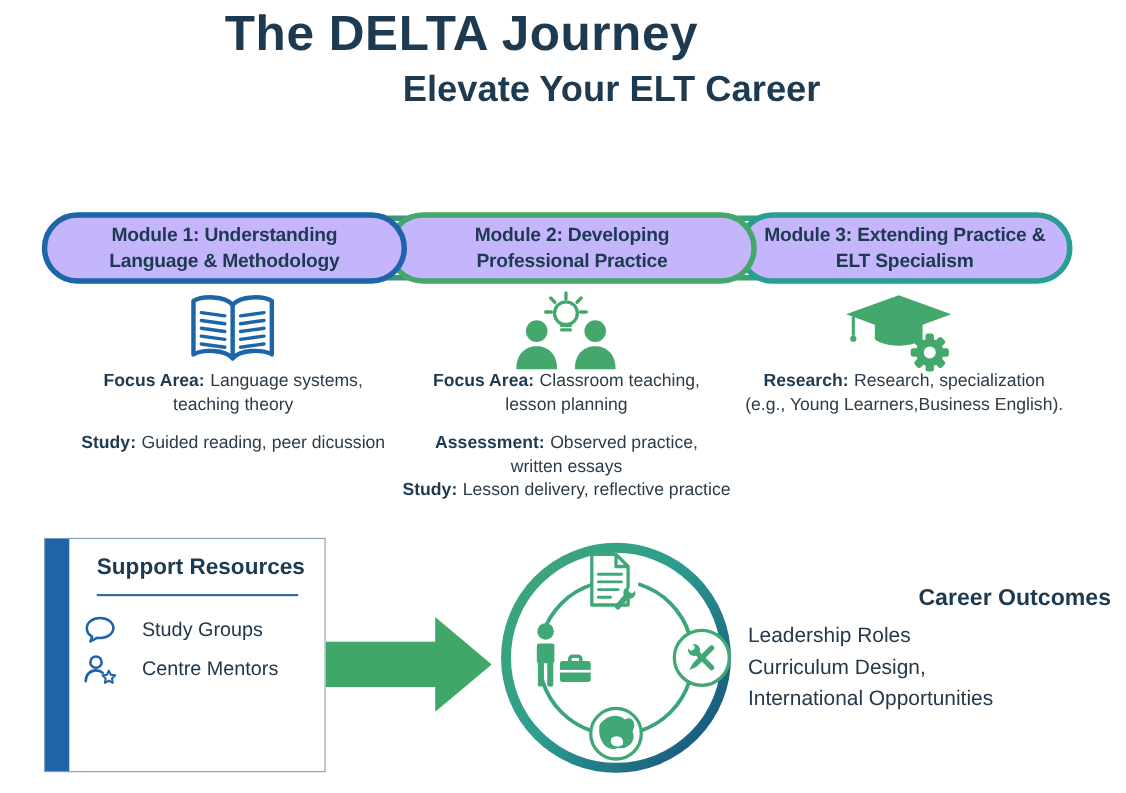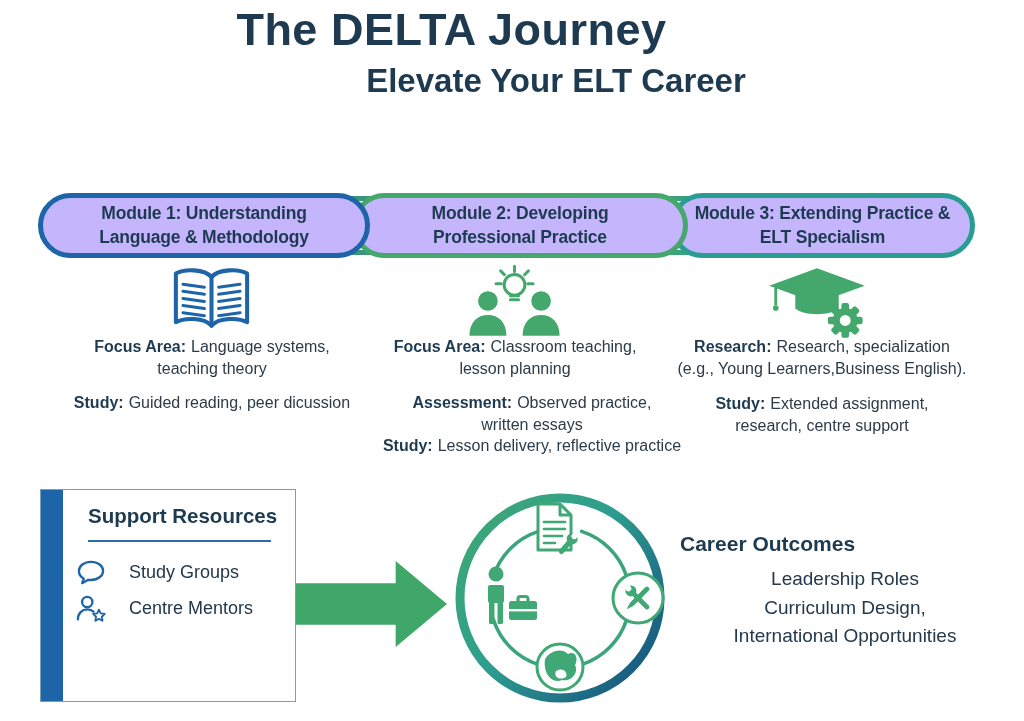--- a/index.html
+++ b/index.html
@@ -2,21 +2,21 @@
 <html style="--navy: #1d3a50; --text: #2c3b47; --blue: #1e64a8; --green: #44a76b; --teal: #2a9d92; --dark-blue: #15517e; --arrow-green: #3fa768;"><head>
 <meta charset="utf-8">
 <style>
   html,body{margin:0;padding:0;background:#fff;}
   .canvas{position:relative;width:1024px;height:721px;background:#fff;overflow:hidden;
           font-family:"Liberation Sans",sans-serif;color:var(--navy,#1d3a50);}
   .abs{position:absolute;}
 
   
   .title{left:0;top:4px;width:839px;text-align:center;font-size:45px;font-weight:bold;
-         color:var(--navy);letter-spacing:.5px;margin-left:32px;}
+         color:var(--navy);letter-spacing:.5px;}
   .subtitle{left:0;top:62px;width:1024px;text-align:center;font-size:33px;font-weight:bold;
          color:var(--navy);padding-left:44px;}
 
   
   .band{left:48px;top:196px;width:922px;height:59px;border-radius:32px;
         background:linear-gradient(90deg,var(--blue) 0%,var(--green) 46%,var(--teal) 100%);}
   .band-inner{position:absolute;inset:5px;border-radius:27px;background:#fff;}
   .pill{top:193px;height:65px;border-radius:33px;background:#c4b5fd;border:5px solid;
         box-sizing:border-box;display:flex;align-items:center;justify-content:center;
         text-align:center;font-weight:bold;font-size:17.5px;line-height:1.32;
@@ -40,22 +40,22 @@
   .support-item{display:flex;align-items:center;gap:22px;height:36px;}
   .support-item .s-label{font-size:18px;color:#22384a;}
   .s-ic{width:32px;display:flex;justify-content:center;}
 
   
   .big-arrow{left:296px;top:561px;width:151px;height:86px;background:var(--arrow-green);
              clip-path:polygon(0 26%,66% 26%,66% 0,100% 50%,66% 100%,66% 74%,0 74%);}
 
   
   .career{left:680px;top:532px;width:330px;}
-  .career-title{font-size:21px;font-weight:bold;color:var(--navy);margin-bottom:9px;}
-  .career-item{font-size:19px;line-height:28.5px;color:#24394b;text-align:center;}
+  .career-title{font-size:21px;font-weight:bold;color:var(--navy);margin-bottom:9px;text-align:right;}
+  .career-item{font-size:19px;line-height:28.5px;color:#24394b;}
 </style>
 </head>
 <body>
 
 <div class="canvas">
 
   <div class="abs title">The DELTA Journey</div>
   <div class="abs subtitle">Elevate Your ELT Career</div>
 
   <div class="abs band">
@@ -129,33 +129,29 @@
 teaching theory</span>
   </div>
   <div class="abs mod-text" style="left:22px;top:392px;width:380px">
     <div><span class="lbl">Study:</span><span class="txt">Guided reading, peer dicussion</span></div>
   </div>
 
   <div class="abs mod-text" style="left:355px;top:336px;width:320px">
     <span class="lbl">Focus Area:</span><span class="txt">Classroom teaching,
 lesson planning</span>
   </div>
-  <div class="abs mod-text" style="left:372px;top:392px;width:320px">
+  <div class="abs mod-text" style="left:355px;top:392px;width:320px">
     <div><span class="lbl">Assessment:</span><span class="txt">Observed practice,
 written essays</span></div>
     <div><span class="lbl">Study:</span><span class="txt">Lesson delivery, reflective practice</span></div>
   </div>
 
   <div class="abs mod-text" style="left:657px;top:336px;width:330px">
     <span class="lbl">Research:</span><span class="txt">Research, specialization
 (e.g., Young Learners,Business English).</span>
-  </div>
-  <div class="abs mod-text" style="left:657px;top:393px;width:330px">
-    <span class="lbl">Study:</span><span class="txt">Extended assignment,
-research, centre support</span>
   </div>
 
   <div class="abs support-box">
     <div class="support-bar"></div>
     <div class="support-title">Support Resources</div>
     <div class="support-rule"></div>
     <div class="support-list">
       <div class="support-item">
         <span class="s-ic">
           <svg width="30" height="26" viewBox="0 0 32 28">

